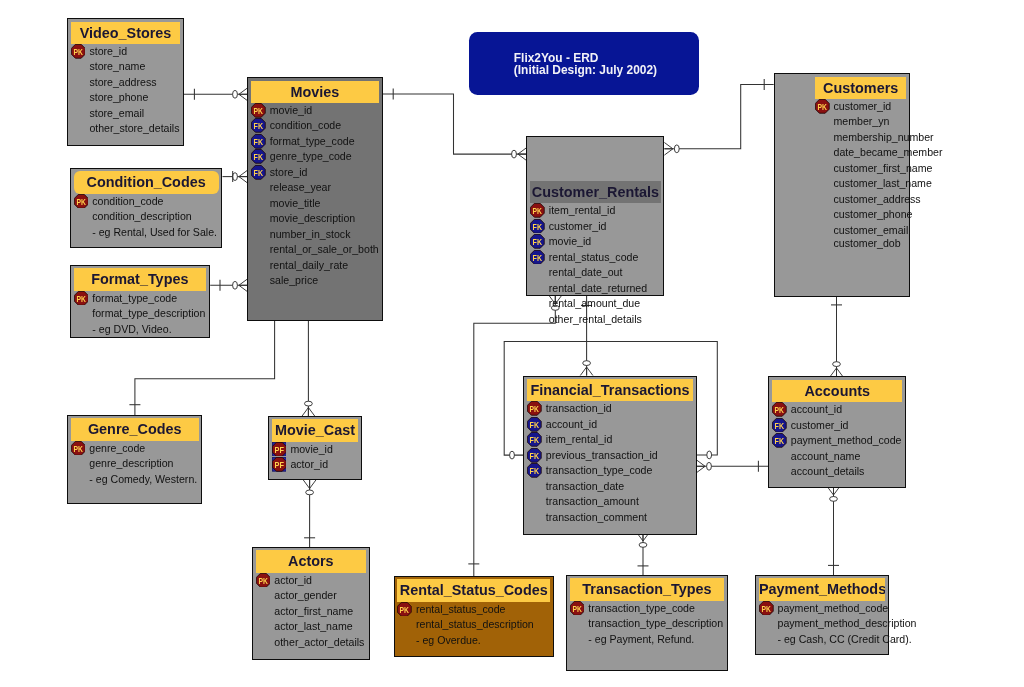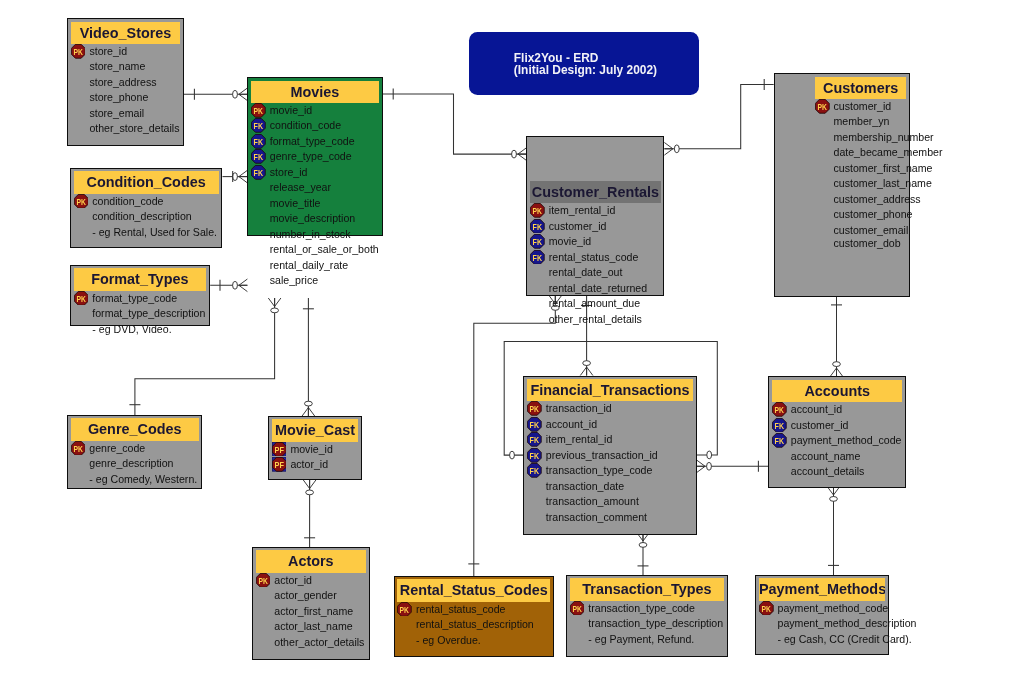--- a/index.html
+++ b/index.html
@@ -208,21 +208,21 @@
           <div class="attr">
       
       <span>store_email</span>
     </div>
           <div class="attr">
       
       <span>other_store_details</span>
     </div>
         </div>
     </div>
-      <div class="entity" style="left: 247.4px; top: 77px; width: 135.2px; height: 159px; background: #15803d; border-color: rgb(13, 13, 13);">
+      <div class="entity" style="left: 247.4px; top: 77px; width: 135.2px; height: 244px; background: #737373; border-color: rgb(13, 13, 13);">
       <div class="ehdr" style="background: rgb(253, 202, 68);">Movies</div>
       <div class="rows">
           <div class="attr">
       <span class="bdg"><svg width="14.6" height="14.6" viewBox="0 0 14.6 14.6">
                 <path d="M4.42,0.35 L10.18,0.35 L14.25,4.42 L14.25,10.18 L10.18,14.25 L4.42,14.25 L0.35,10.18 L0.35,4.42 Z" fill="#8a1010" stroke="#1a0505" stroke-width="0.8"></path>
                 <text x="7.3" y="10.7" font-family="&quot;Liberation Sans&quot;,sans-serif" font-size="9.6" font-weight="bold" fill="#ffd24d" text-anchor="middle" textLength="9.4" lengthAdjust="spacingAndGlyphs">PK</text>
               </svg></span>
       <span>movie_id</span>
     </div>
           <div class="attr">
@@ -277,60 +277,60 @@
       
       <span>rental_daily_rate</span>
     </div>
           <div class="attr">
       
       <span>sale_price</span>
     </div>
         </div>
     </div>
       <div class="entity" style="left: 69.8px; top: 167.8px; width: 152.7px; height: 80.3px; background: rgb(152, 152, 152); border-color: rgb(13, 13, 13);">
-      <div class="ehdr" style="background: rgb(253, 202, 68);">Condition_Codes</div>
+      <div class="ehdr" style="background: rgb(253, 202, 68); border-radius: 6px;">Condition_Codes</div>
       <div class="rows">
           <div class="attr">
       <span class="bdg"><svg width="14.6" height="14.6" viewBox="0 0 14.6 14.6">
                 <path d="M4.42,0.35 L10.18,0.35 L14.25,4.42 L14.25,10.18 L10.18,14.25 L4.42,14.25 L0.35,10.18 L0.35,4.42 Z" fill="#8a1010" stroke="#1a0505" stroke-width="0.8"></path>
                 <text x="7.3" y="10.7" font-family="&quot;Liberation Sans&quot;,sans-serif" font-size="9.6" font-weight="bold" fill="#ffd24d" text-anchor="middle" textLength="9.4" lengthAdjust="spacingAndGlyphs">PK</text>
               </svg></span>
       <span>condition_code</span>
     </div>
           <div class="attr">
       
       <span>condition_description</span>
     </div>
           <div class="attr">
       
       <span>- eg Rental, Used for Sale.</span>
     </div>
         </div>
     </div>
-      <div class="entity" style="left: 69.9px; top: 264.9px; width: 139.8px; height: 61px; background: rgb(152, 152, 152); border-color: rgb(13, 13, 13);">
+      <div class="entity" style="left: 69.9px; top: 264.9px; width: 139.8px; height: 73px; background: rgb(152, 152, 152); border-color: rgb(13, 13, 13);">
       <div class="ehdr" style="background: rgb(253, 202, 68);">Format_Types</div>
       <div class="rows">
           <div class="attr">
       <span class="bdg"><svg width="14.6" height="14.6" viewBox="0 0 14.6 14.6">
                 <path d="M4.42,0.35 L10.18,0.35 L14.25,4.42 L14.25,10.18 L10.18,14.25 L4.42,14.25 L0.35,10.18 L0.35,4.42 Z" fill="#8a1010" stroke="#1a0505" stroke-width="0.8"></path>
                 <text x="7.3" y="10.7" font-family="&quot;Liberation Sans&quot;,sans-serif" font-size="9.6" font-weight="bold" fill="#ffd24d" text-anchor="middle" textLength="9.4" lengthAdjust="spacingAndGlyphs">PK</text>
               </svg></span>
       <span>format_type_code</span>
     </div>
           <div class="attr">
       
       <span>format_type_description</span>
     </div>
           <div class="attr">
       
       <span>- eg DVD, Video.</span>
     </div>
         </div>
     </div>
-      <div class="entity" style="left: 66.9px; top: 414.9px; width: 135.6px; height: 74px; background: rgb(152, 152, 152); border-color: rgb(13, 13, 13);">
+      <div class="entity" style="left: 66.9px; top: 414.9px; width: 135.6px; height: 89px; background: rgb(152, 152, 152); border-color: rgb(13, 13, 13);">
       <div class="ehdr" style="background: rgb(253, 202, 68);">Genre_Codes</div>
       <div class="rows">
           <div class="attr">
       <span class="bdg"><svg width="14.6" height="14.6" viewBox="0 0 14.6 14.6">
                 <path d="M4.42,0.35 L10.18,0.35 L14.25,4.42 L14.25,10.18 L10.18,14.25 L4.42,14.25 L0.35,10.18 L0.35,4.42 Z" fill="#8a1010" stroke="#1a0505" stroke-width="0.8"></path>
                 <text x="7.3" y="10.7" font-family="&quot;Liberation Sans&quot;,sans-serif" font-size="9.6" font-weight="bold" fill="#ffd24d" text-anchor="middle" textLength="9.4" lengthAdjust="spacingAndGlyphs">PK</text>
               </svg></span>
       <span>genre_code</span>
     </div>
           <div class="attr">
@@ -588,21 +588,21 @@
           <div class="attr">
       
       <span>rental_status_description</span>
     </div>
           <div class="attr">
       
       <span>- eg Overdue.</span>
     </div>
         </div>
     </div>
-      <div class="entity" style="left: 565.9px; top: 574.9px; width: 162.2px; height: 82px; background: rgb(152, 152, 152); border-color: rgb(13, 13, 13);">
+      <div class="entity" style="left: 565.9px; top: 574.9px; width: 162.2px; height: 96px; background: rgb(152, 152, 152); border-color: rgb(13, 13, 13);">
       <div class="ehdr" style="background: rgb(253, 202, 68);">Transaction_Types</div>
       <div class="rows">
           <div class="attr">
       <span class="bdg"><svg width="14.6" height="14.6" viewBox="0 0 14.6 14.6">
                 <path d="M4.42,0.35 L10.18,0.35 L14.25,4.42 L14.25,10.18 L10.18,14.25 L4.42,14.25 L0.35,10.18 L0.35,4.42 Z" fill="#8a1010" stroke="#1a0505" stroke-width="0.8"></path>
                 <text x="7.3" y="10.7" font-family="&quot;Liberation Sans&quot;,sans-serif" font-size="9.6" font-weight="bold" fill="#ffd24d" text-anchor="middle" textLength="9.4" lengthAdjust="spacingAndGlyphs">PK</text>
               </svg></span>
       <span>transaction_type_code</span>
     </div>
           <div class="attr">

